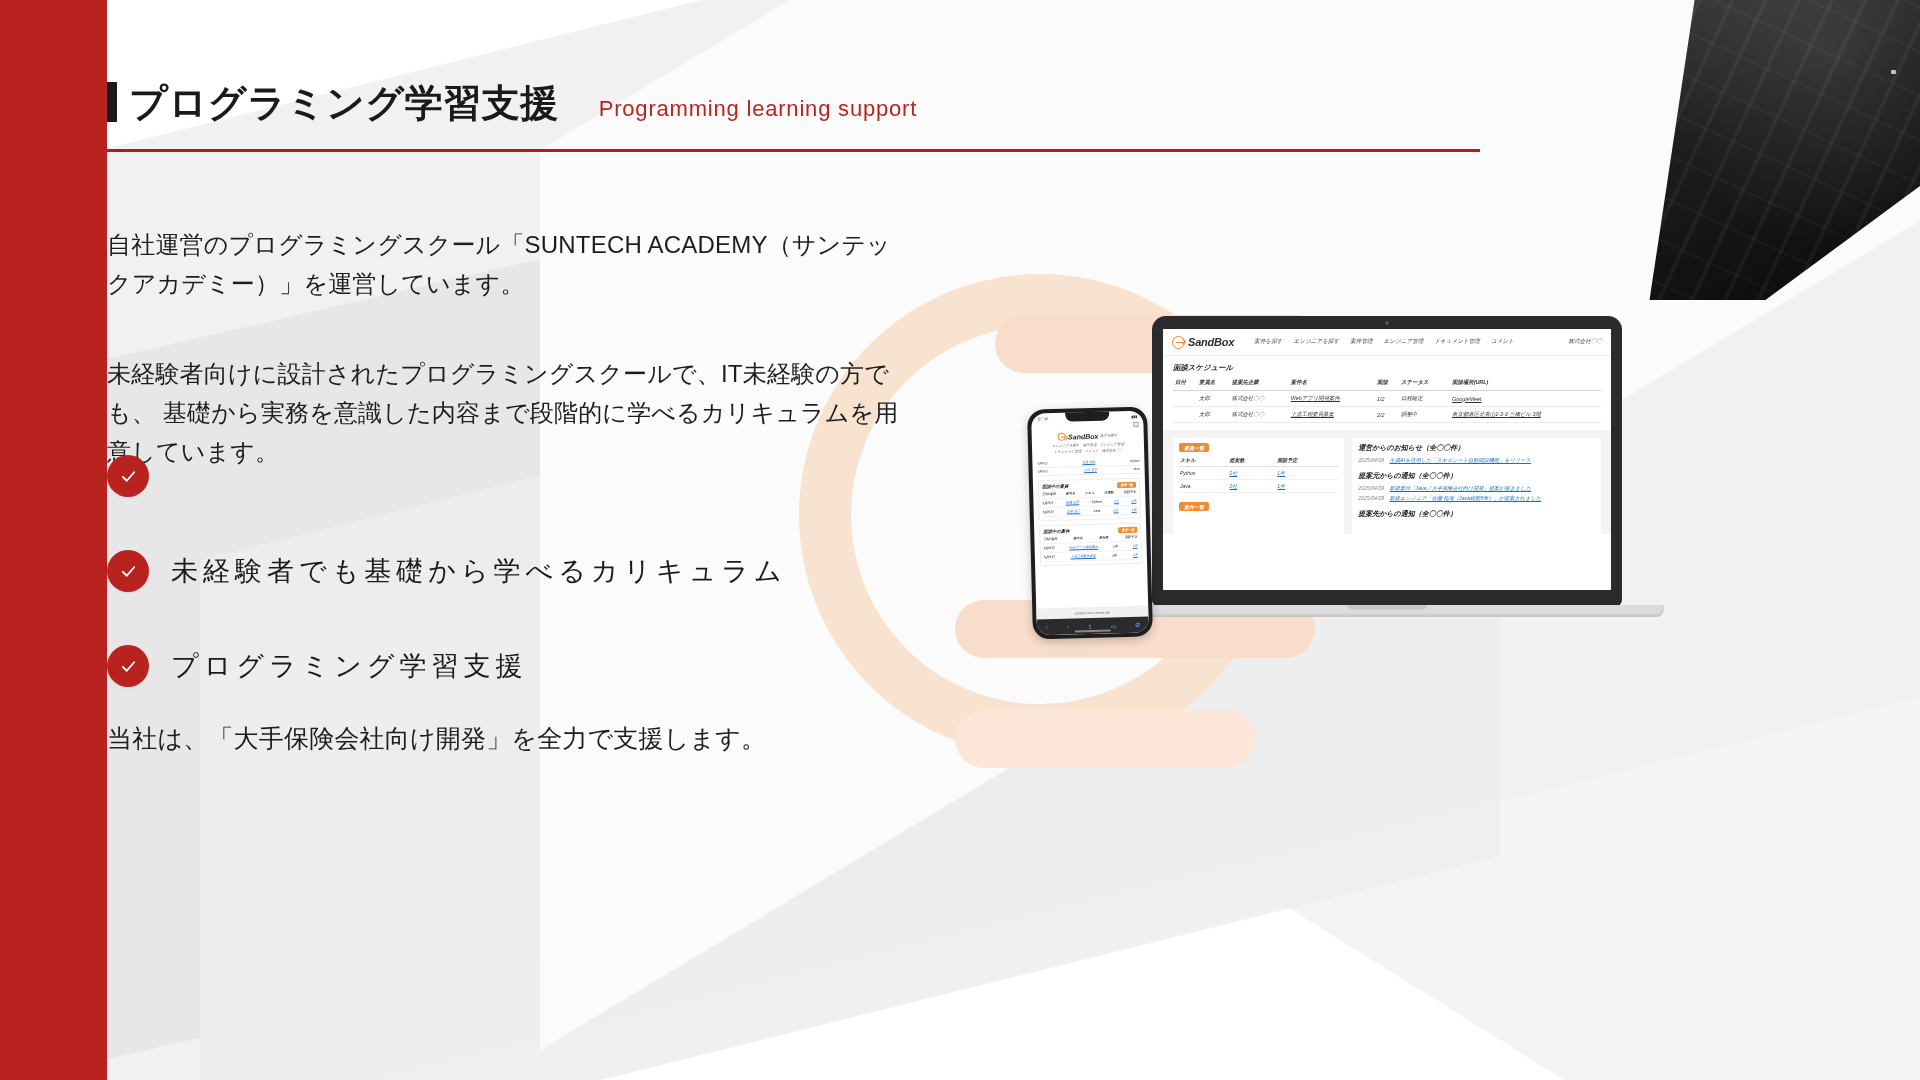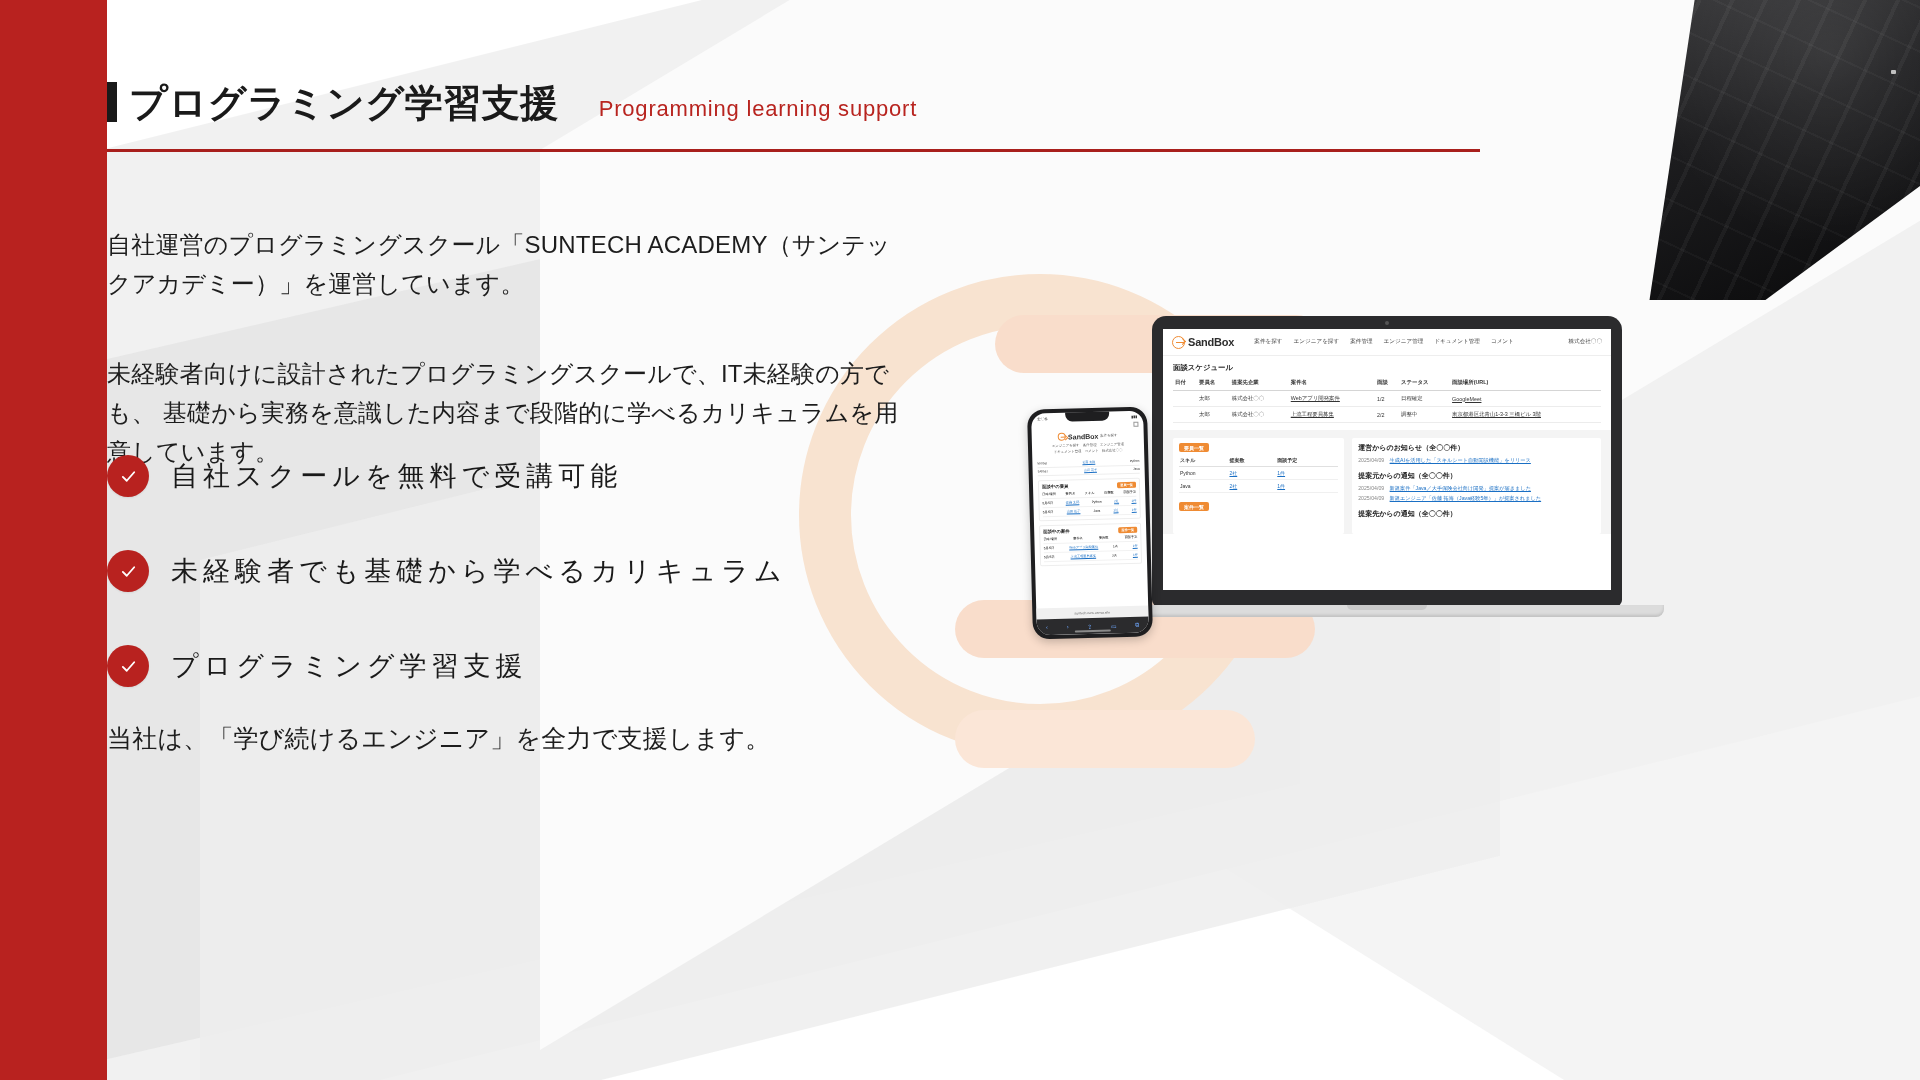--- a/index.html
+++ b/index.html
@@ -93,21 +93,21 @@
   .check-circle {
     width:42px; height:42px; border-radius:50%; background:#b8221f;
     display:flex; align-items:center; justify-content:center; flex:0 0 auto;
     box-shadow:0 1px 2px rgba(0,0,0,.08);
   }
   .check-circle svg { width:17px; height:17px; display:block; }
   .bullet-text { margin-left:22px; font-size:27px; color:#1a1a1a; letter-spacing:5px;
     white-space:nowrap; }
 
   
-  .devices { position:absolute; left:1030px; top:300px; width:700px; height:420px; }
+  .devices { position:absolute; left:1030px; top:300px; width:700px; height:420px;font-style:italic; }
 
   
   .laptop { position:absolute; left:122px; top:16px; width:470px; height:290px; }
   .laptop-body {
     position:absolute; inset:0; background:#2b2b2d; border-radius:14px 14px 6px 6px;
     padding:11px 11px 16px 11px;
   }
   .laptop-cam { position:absolute; left:50%; top:5px; width:4px; height:4px; border-radius:50%;
     background:#555; transform:translateX(-50%); }
   .laptop-screen { position:absolute; left:11px; top:13px; right:11px; bottom:16px;
@@ -225,31 +225,30 @@
       <span class="title-bar"></span>
       <span class="title-main">プログラミング学習支援</span>
       <span class="title-sub">Programming learning support</span>
     </div>
     <div class="header-rule"></div>
   </div>
 
   <div class="body-col">
     <p class="para para-1">自社運営のプログラミングスクール「SUNTECH ACADEMY（サンテックアカデミー）」を運営しています。</p>
     <p class="para para-2">未経験者向けに設計されたプログラミングスクールで、IT未経験の方でも、 基礎から実務を意識した内容まで段階的に学べるカリキュラムを用意しています。</p>
-    <p class="para para-3">当社は、「学び続けるエンジニア」を全力で支援します。</p>
+    <p class="para para-3">当社は、「大手保険会社向け開発」を全力で支援します。</p>
   </div>
 
   <div class="bullets">
     <div class="bullet bullet-1">
       <span class="check-circle">
         <svg viewBox="0 0 24 24">
             <path d="M4 12.5 L9.5 18 L20 6" fill="none" stroke="#ffffff" stroke-width="2.6" stroke-linecap="round" stroke-linejoin="round"></path>
           </svg>
       </span>
-      <span class="bullet-text">自社スクールを無料で受講可能</span>
     </div>
     <div class="bullet bullet-2">
       <span class="check-circle">
         <svg viewBox="0 0 24 24">
             <path d="M4 12.5 L9.5 18 L20 6" fill="none" stroke="#ffffff" stroke-width="2.6" stroke-linecap="round" stroke-linejoin="round"></path>
           </svg>
       </span>
       <span class="bullet-text">未経験者でも基礎から学べるカリキュラム</span>
     </div>
     <div class="bullet bullet-3">

